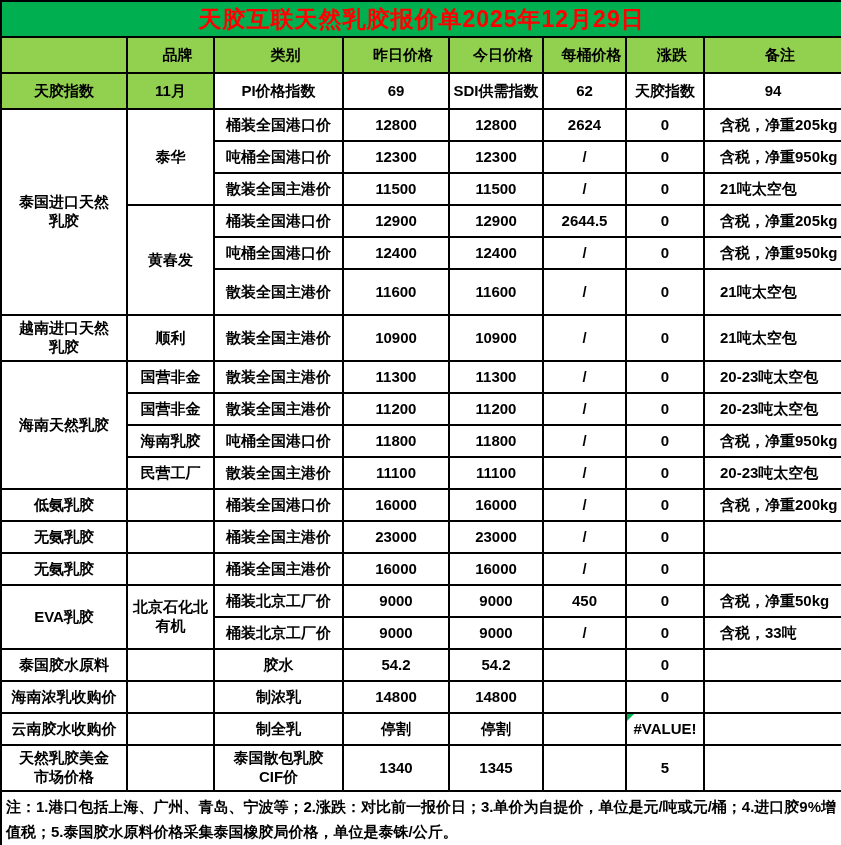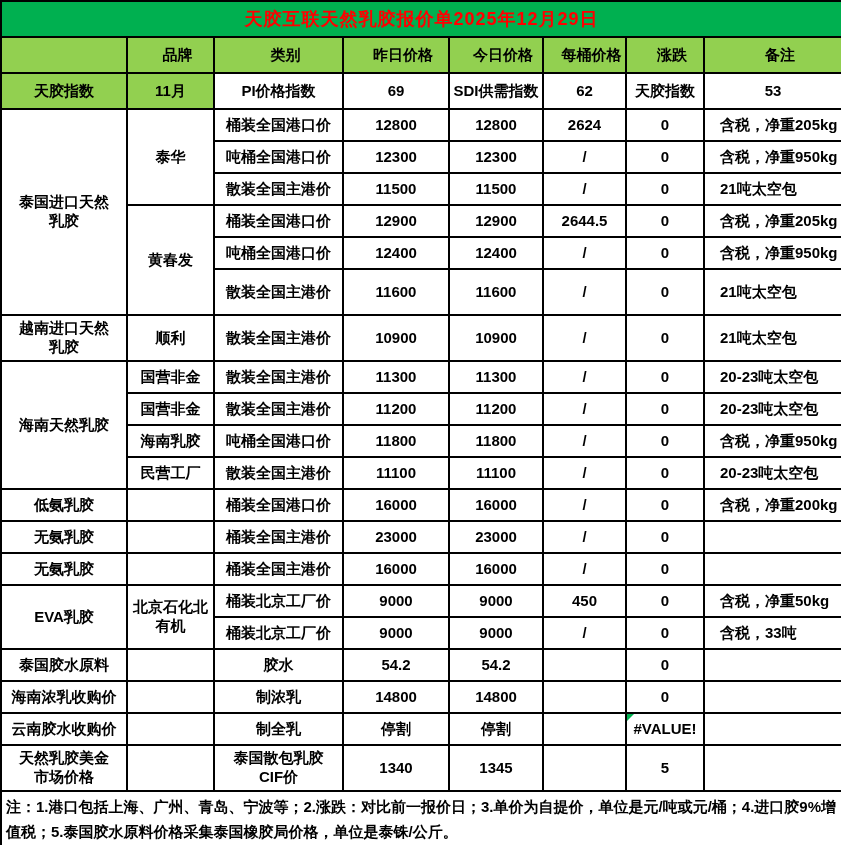--- a/index.html
+++ b/index.html
@@ -19,21 +19,21 @@
     font-size:15px;
     padding:1px 2px;
     white-space:pre-line;
     line-height:1.25;
     overflow:hidden;
     background:var(--body-bg,#fff);
   }
   tr.title-row td{
     background:var(--title-bg,#00B050);
     color:var(--title-color,#FF0000);
-    font-size:18px;
+    font-size:23px;
     height:32px;
     letter-spacing:1px;
   }
   tr.header-row td{background:var(--header-bg,#92D050);height:32px;padding-left:16px;}
   tr.index-row td{height:32px;text-align:center;}
   tr.index-row td.grn{background:var(--header-bg,#92D050);}
   tbody.body-rows tr{height:32px;}
   tbody.body-rows tr.tall{height:46px;}
   td.rem{text-align:left;padding-left:15px;}
   td.err{position:relative;margin-left:45px;}
@@ -81,21 +81,21 @@
         <td>备注</td>
       </tr>
       <tr class="index-row">
         <td class="grn">天胶指数</td>
         <td class="grn">11月</td>
         <td>PI价格指数</td>
         <td>69</td>
         <td>SDI供需指数</td>
         <td>62</td>
         <td>天胶指数</td>
-        <td>53</td>
+        <td>94</td>
       </tr>
     </tbody>
     <tbody class="body-rows">
         <tr>
           <td rowspan="6">泰国进口天然
 乳胶</td>
           <td rowspan="3">泰华</td>
           <td>桶装全国港口价</td>
           <td>12800</td>
           <td>12800</td>

